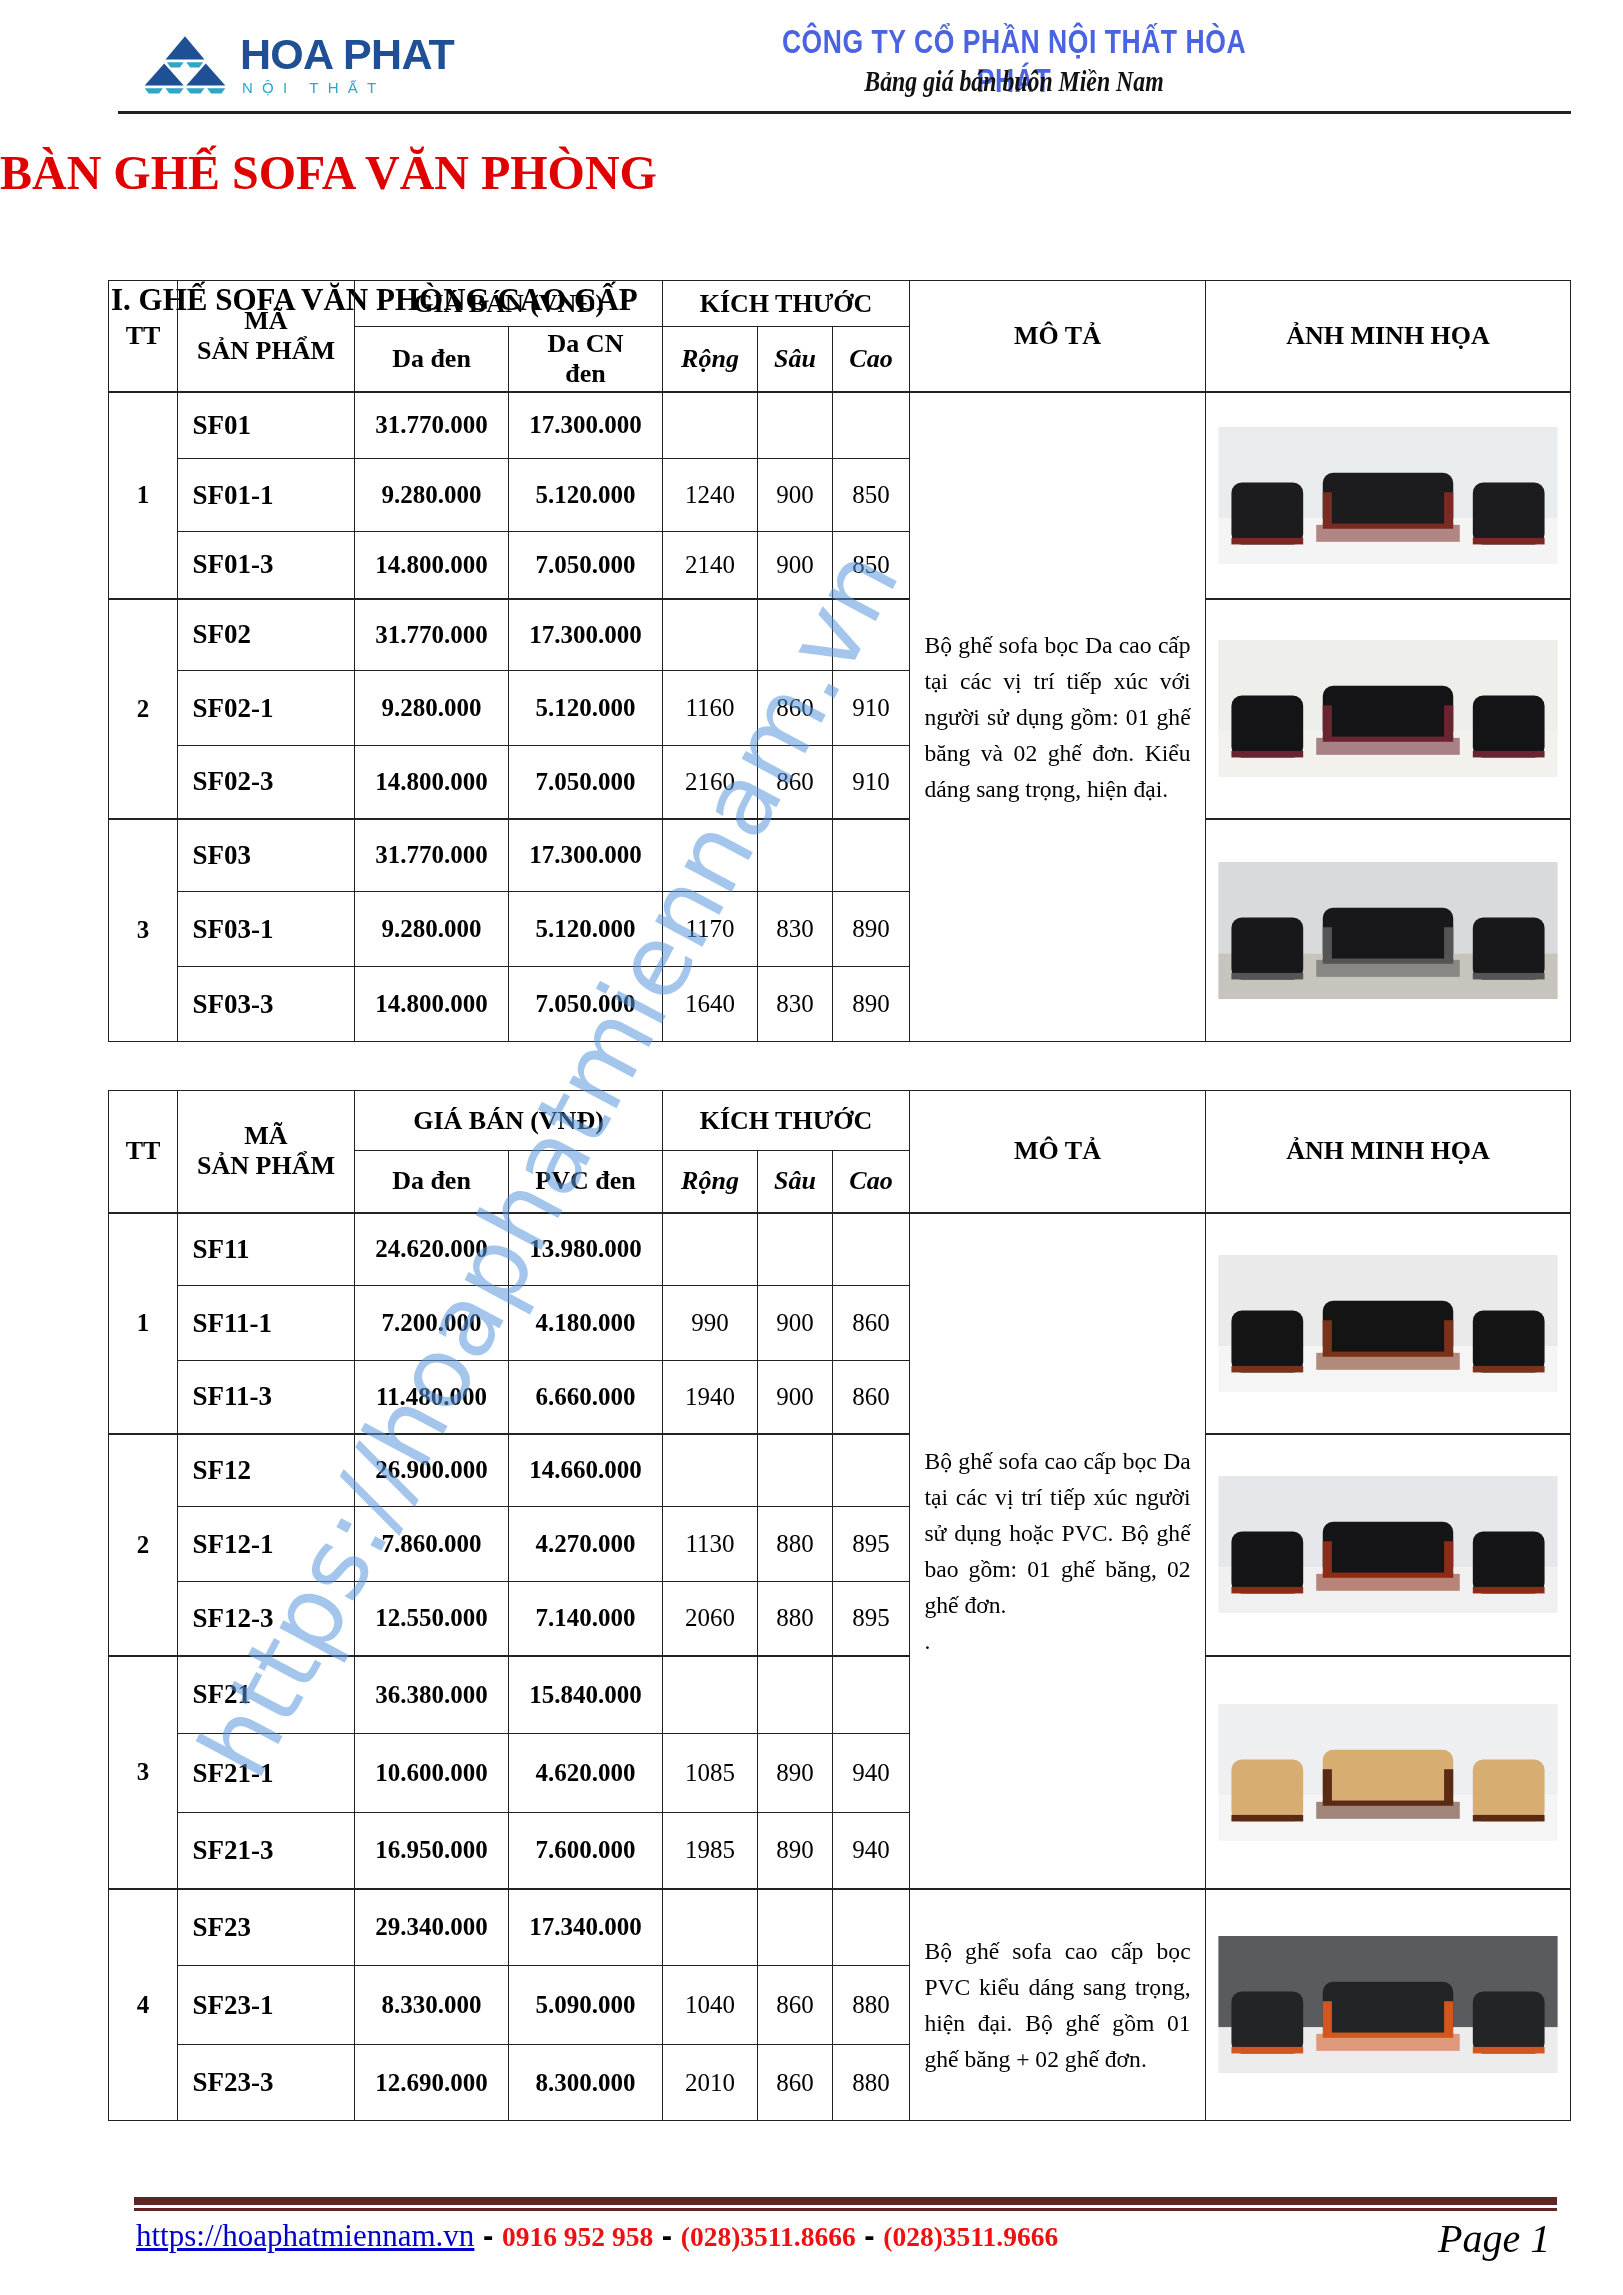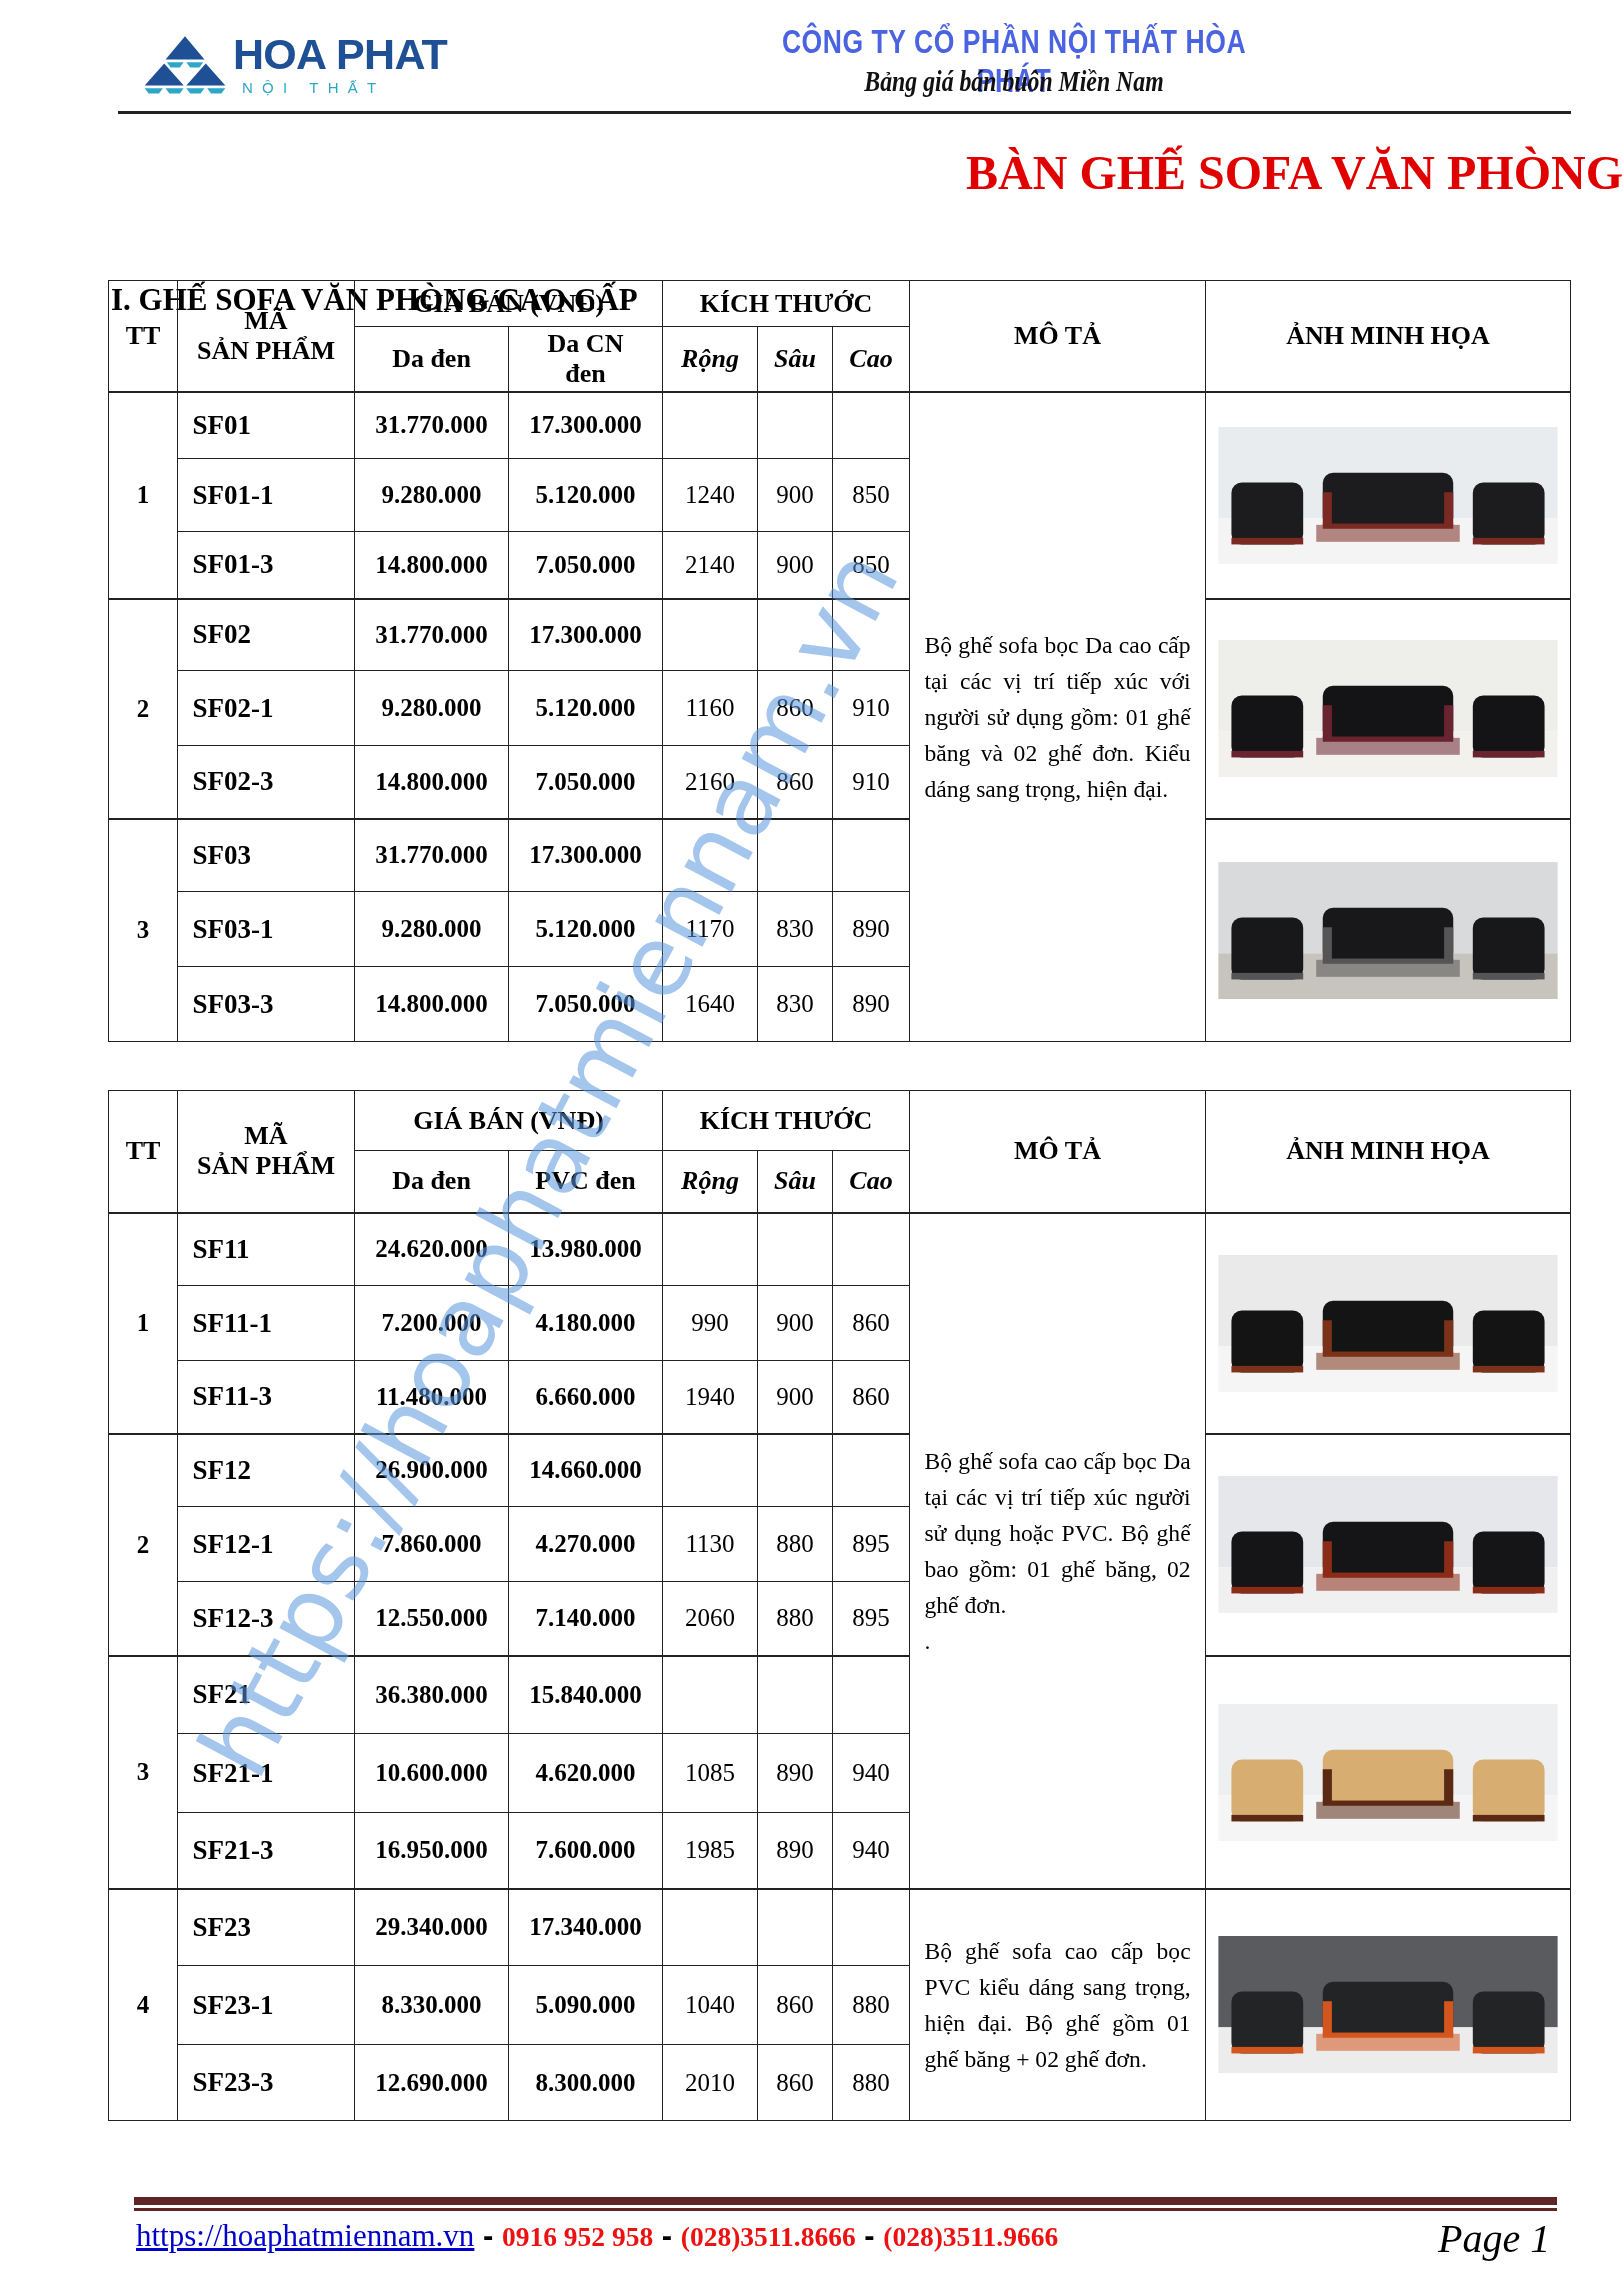--- a/index.html
+++ b/index.html
@@ -2,28 +2,28 @@
 <html style="font-size:10.5px"><head>
 <meta charset="utf-8">
 <style>
   * { box-sizing: border-box; margin: 0; padding: 0; }
   html, body { width: 1623px; height: 2295px; background: #ffffff; }
   body { position: relative; font-family: "Liberation Serif", "DejaVu Serif", serif; color: #000; overflow: hidden; }
 
   
   .logo { position: absolute; left: 139px; top: 31px; width: 340px; height: 65px; }
   .logo-mark { position: absolute; left: 0; top: 0; width: 92px; height: 65px; }
-  .logo-text { position: absolute; left: 94px; top: 0px; font-family: "Liberation Sans", "DejaVu Sans", sans-serif; font-weight: bold; font-size: 43px; color: #1f4f94; letter-spacing: -0.7px; line-height: 47px; }
+  .logo-text { position: absolute; left: 101px; top: 0px; font-family: "Liberation Sans", "DejaVu Sans", sans-serif; font-weight: bold; font-size: 43px; color: #1f4f94; letter-spacing: -0.7px; line-height: 47px; }
   .logo-sub { position: absolute; left: 103px; top: 46px; font-family: "Liberation Sans", "DejaVu Sans", sans-serif; font-size: 15px; color: #2ea6c6; letter-spacing: 9.2px; line-height: 21px; }
 
   .company { position: absolute; left: 687px; top: 22px; width: 654px; text-align: center; font-family: "Liberation Sans", "DejaVu Sans", sans-serif; font-weight: bold; font-size: 34px; color: #4a63e0; transform: scaleX(0.78); transform-origin: center; letter-spacing: 0.7px; }
   .subtitle { position: absolute; left: 687px; top: 65px; width: 654px; text-align: center; font-family: "Liberation Serif", "DejaVu Serif", serif; font-style: italic; font-weight: bold; font-size: 29px; color: #111; transform: scaleX(0.82); }
   .header-rule { position: absolute; left: 118px; top: 111px; width: 1453px; height: 2.6px; background: #222; }
 
-  .page-title { position: absolute; left: 0; top: 145px; width: 1623px; text-align: right; font-weight: bold; font-size: 48px; color: #e00000; }
+  .page-title { position: absolute; left: 0; top: 145px; width: 1623px; text-align: left; font-weight: bold; font-size: 48px; color: #e00000; }
   .section-title { position: absolute; left: 111px; top: 238px; font-weight: bold; font-size: 31px; margin-top: 44px; }
 
   
   table.price { position: absolute; left: 108px; width: 1461px; border-collapse: collapse; table-layout: fixed; }
   table.price td, table.price th { border: 1.3px solid #222; text-align: center; vertical-align: middle; }
   table.price th { font-weight: bold; font-size: 26px; line-height: 30px; }
   table.price th.it { font-style: italic; }
   table.price tr.head-bottom th { border-bottom: 2.6px solid #222; }
   table.price tr.grp-start td { border-top: 2.6px solid #222; }
   table.price tr.sub td.dotted-top { border-top: 1.3px dotted #333; }

